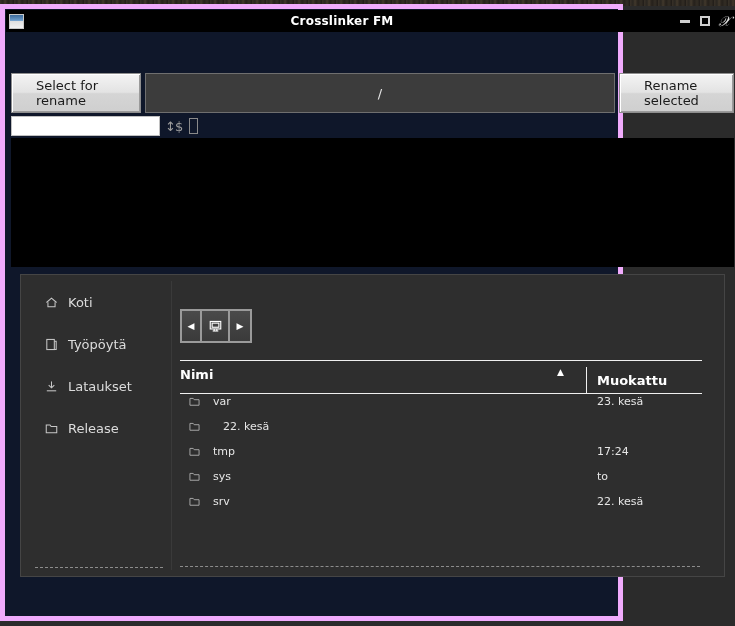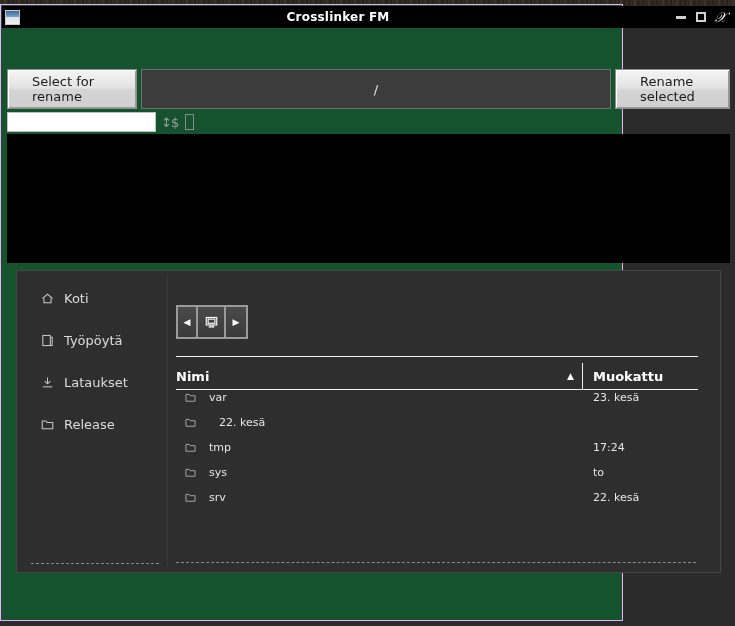--- a/index.html
+++ b/index.html
@@ -24,22 +24,22 @@
         #3a3328 0px, #2a2520 3px, #433a2c 5px, #25201b 8px,
         #352e25 11px, #201c18 14px),
       #2e2823;
     opacity: .95;
   }
 
   
   .window {
     position: absolute; left: 0; top: 4px;
     width: 623px; height: 617px;
-    background: #14532d;
-    border: 1px solid #f0abfc;
+    background: #0f172a;
+    border: 5px solid #f0abfc;
     box-sizing: border-box;
   }
 
   
   .titlebar {
     position: absolute; left: 1px; top: 1px;
     width: 733px; height: 22px;
     background: #000000;
     display: flex; align-items: center;
   }
@@ -241,22 +241,22 @@
   }
   .thead {
     position: absolute; left: 8px; top: 86px;
     width: 522px; height: 26px;
     display: flex; align-items: center;
     color: #ffffff;
     font-size: 13px; font-weight: bold;
   }
   .th-name {
     flex: 1 1 auto;
-    display: flex; align-items: center; justify-content: space-between;
-    padding-right: 8px;
+    display: flex; justify-content: space-between;
+    padding-right: 22px;
     border-right: 1px solid #f0f0f0;
     height: 26px;
     box-sizing: border-box;
   }
   .sort-arrow { font-size: 9px; color: #ffffff; }
   .th-mod { width: 115px; padding-left: 10px; box-sizing: border-box; }
   .thead-rule {
     position: absolute; left: 8px; top: 112px;
     width: 522px; height: 0;
     border-top: 1px solid #f0f0f0;

